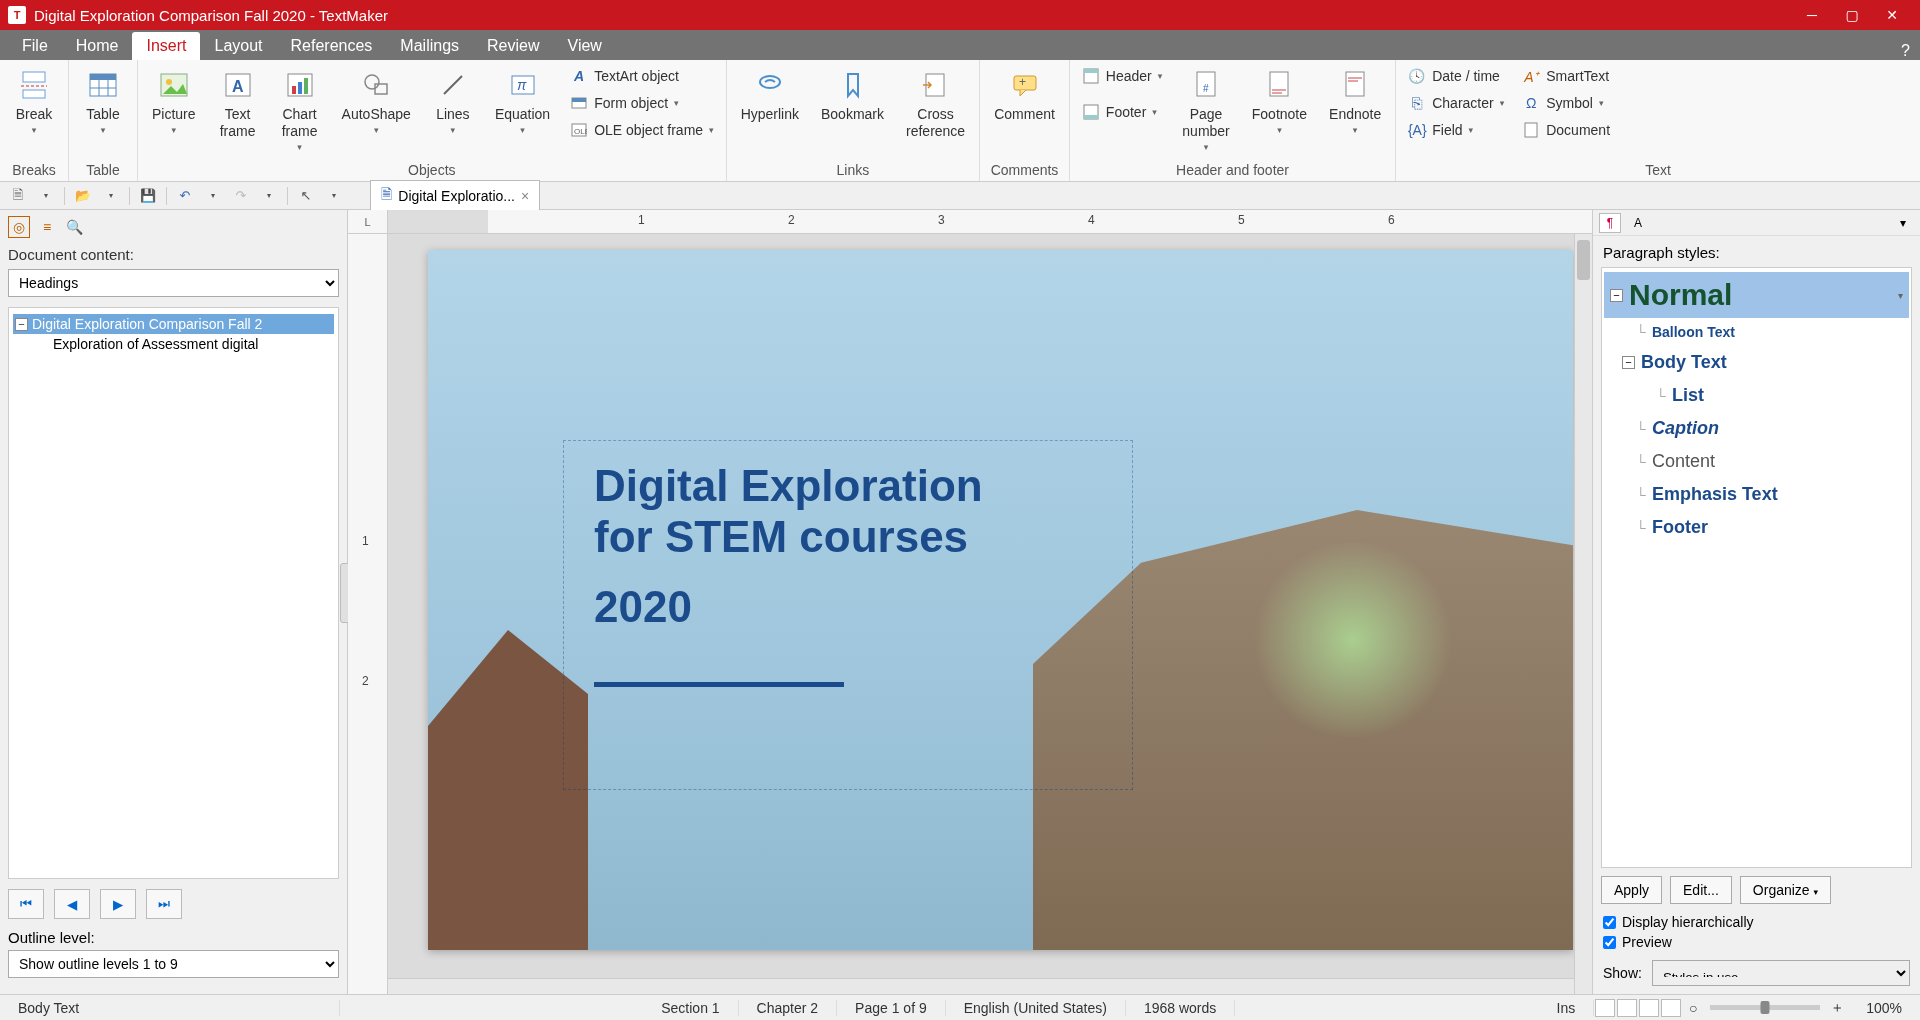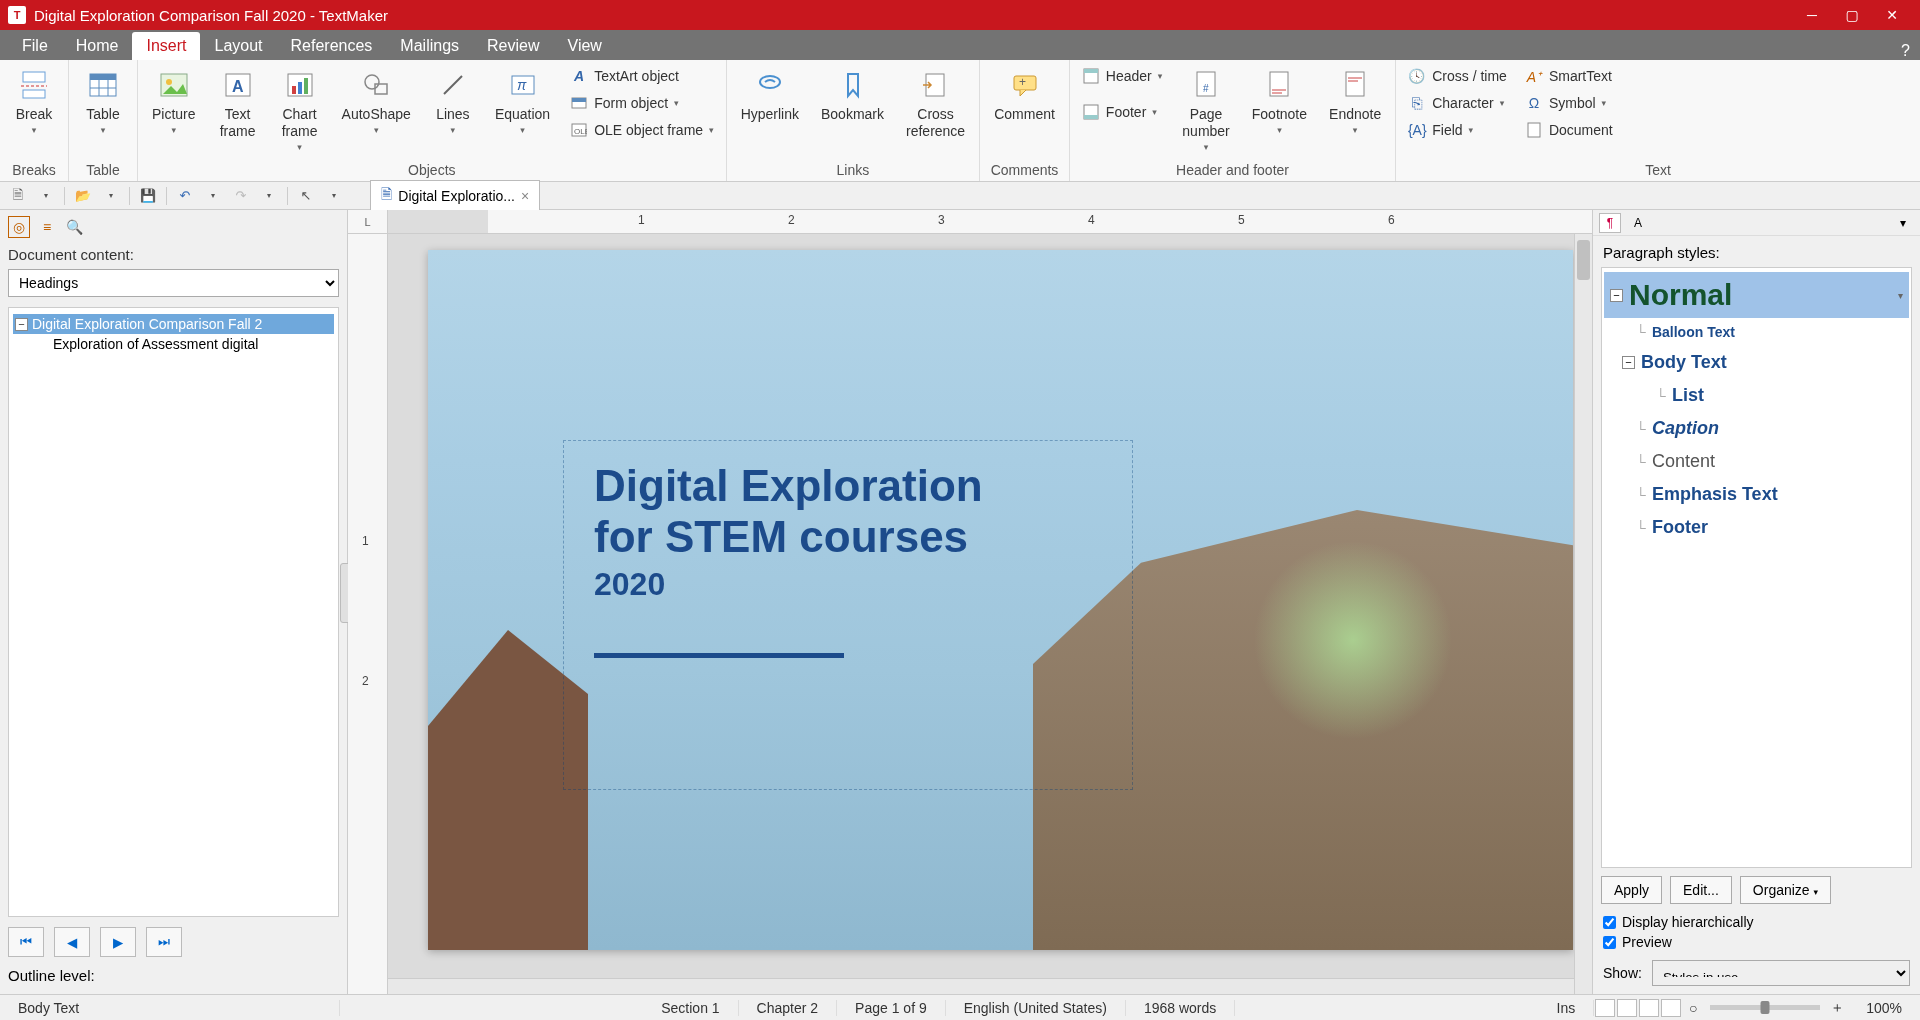--- a/index.html
+++ b/index.html
@@ -63,21 +63,21 @@
 .ruler-h-track .margin-shade { position:absolute; top:0; height:100%; background:#ddd; }
 .canvas-body { flex: 1; display: flex; overflow: hidden; }
 .ruler-v { width: 40px; background: #f6f6f6; border-right: 1px solid #ccc; position: relative; }
 .ruler-v .num { position: absolute; left: 14px; font-size: 12px; color: #444; }
 .page-area { flex: 1; background: #dcdcdc; overflow: auto; position: relative; padding: 16px 0 0 40px; }
 .page { width: 1145px; background: linear-gradient(180deg,#b4d5e8 0%, #a8cde3 30%, #9fc6dc 60%, #8fb8cf 100%); position: relative; box-shadow: 0 2px 8px rgba(0,0,0,.25); height: 700px; overflow: hidden; }
 .page .bld-left { position:absolute; bottom:0; left:0; width:160px; height:320px; background:#7a5642; clip-path: polygon(0 100%, 0 30%, 50% 0, 100% 20%, 100% 100%); }
 .page .bld-right { position:absolute; bottom:0; right:0; width:540px; height:440px; background: linear-gradient(180deg,#9a8772,#7f6b54); clip-path: polygon(0 100%, 0 35%, 20% 12%, 60% 0, 100% 8%, 100% 100%); }
 .page .textbox { position: absolute; left: 135px; top: 190px; width: 570px; height: 350px; border: 1px dashed rgba(0,60,120,.35); padding: 20px 30px; }
 .page .doc-h1 { font-size: 44px; font-weight: 700; color: #1c4b8b; line-height: 1.15; }
-.page .doc-h1-year { font-size: 32px; font-weight: 700; color: #1c4b8b; margin-top: 4px; }
+.page .doc-h1-year { font-size: 44px; font-weight: 700; color: #1c4b8b; margin-top: 20px; }
 .page .hr { width: 250px; height: 5px; background: #1c4b8b; margin-top: 50px; }
 .page .flare { position:absolute; right:120px; top:290px; width:200px; height:200px; border-radius:50%; background: radial-gradient(circle, rgba(180,240,160,.7), rgba(180,240,160,0) 70%); }
 .page-area .hscroll { position:absolute; bottom:0; left:0; right:0; height:16px; background:#e8e8e8; border-top:1px solid #ccc;}
 .canvas-body .vscroll { width:18px; background:#e8e8e8; border-left:1px solid #ccc; position:relative;}
 .vscroll .thumb { position:absolute; top:6px; left:2px; right:2px; height:40px; background:#c0c0c0; border-radius:3px;}
 .collapse-handle { position:absolute; left:-8px; top:45%; width:10px; height:60px; background:#e0e0e0; border:1px solid #bbb; border-radius:3px 0 0 3px;}
 
 
 .right-panel { width: 328px; background: #f0f0f0; border-left: 1px solid #ccc; display: flex; flex-direction: column; }
 .rp-toolbar { height: 26px; display: flex; align-items: center; padding: 0 6px; gap: 6px; border-bottom: 1px solid #ddd; }
@@ -374,21 +374,21 @@
       </div>
     </div>
     <div class="ribbon-group-label">Header and footer</div>
   </div>
 
   <div class="ribbon-group" style="flex:1;border-right:none">
     <div class="ribbon-group-body">
       <div class="vstack">
         <div class="rbtn-small">
             <span class="ico-s" style="color:#c06000">🕓</span>
-            <span>Cross / time</span>
+            <span>Date / time</span>
           </div>
         <div class="rbtn-small">
             <span class="ico-s" style="color:#3366aa">⎘</span>
             <span>Character</span>
             <span style="font-size:9px;color:#666">▾</span>
           </div>
         <div class="rbtn-small">
             <span class="ico-s" style="color:#3366aa">{A}</span>
             <span>Field</span>
             <span style="font-size:9px;color:#666">▾</span>
@@ -464,20 +464,23 @@
         <span>Exploration of Assessment digital</span>
       </div>
     </div>
     <div class="lp-nav">
       <button>⏮</button>
       <button>◀</button>
       <button>▶</button>
       <button>⏭</button>
     </div>
     <div class="lp-outline-lbl">Outline level:</div>
+    <select class="lp-select">
+      <option>Show outline levels 1 to 9</option>
+    </select>
   </div>
 
   <div class="canvas-wrap">
     <div class="collapse-handle"></div>
     <div class="ruler-h">
       <div class="ruler-corner">L</div>
       <div class="ruler-h-track">
         <div class="margin-shade" style="left:0;width:100px"></div>
         <div class="num" style="left:250px">1</div>
         <div class="num" style="left:400px">2</div>

